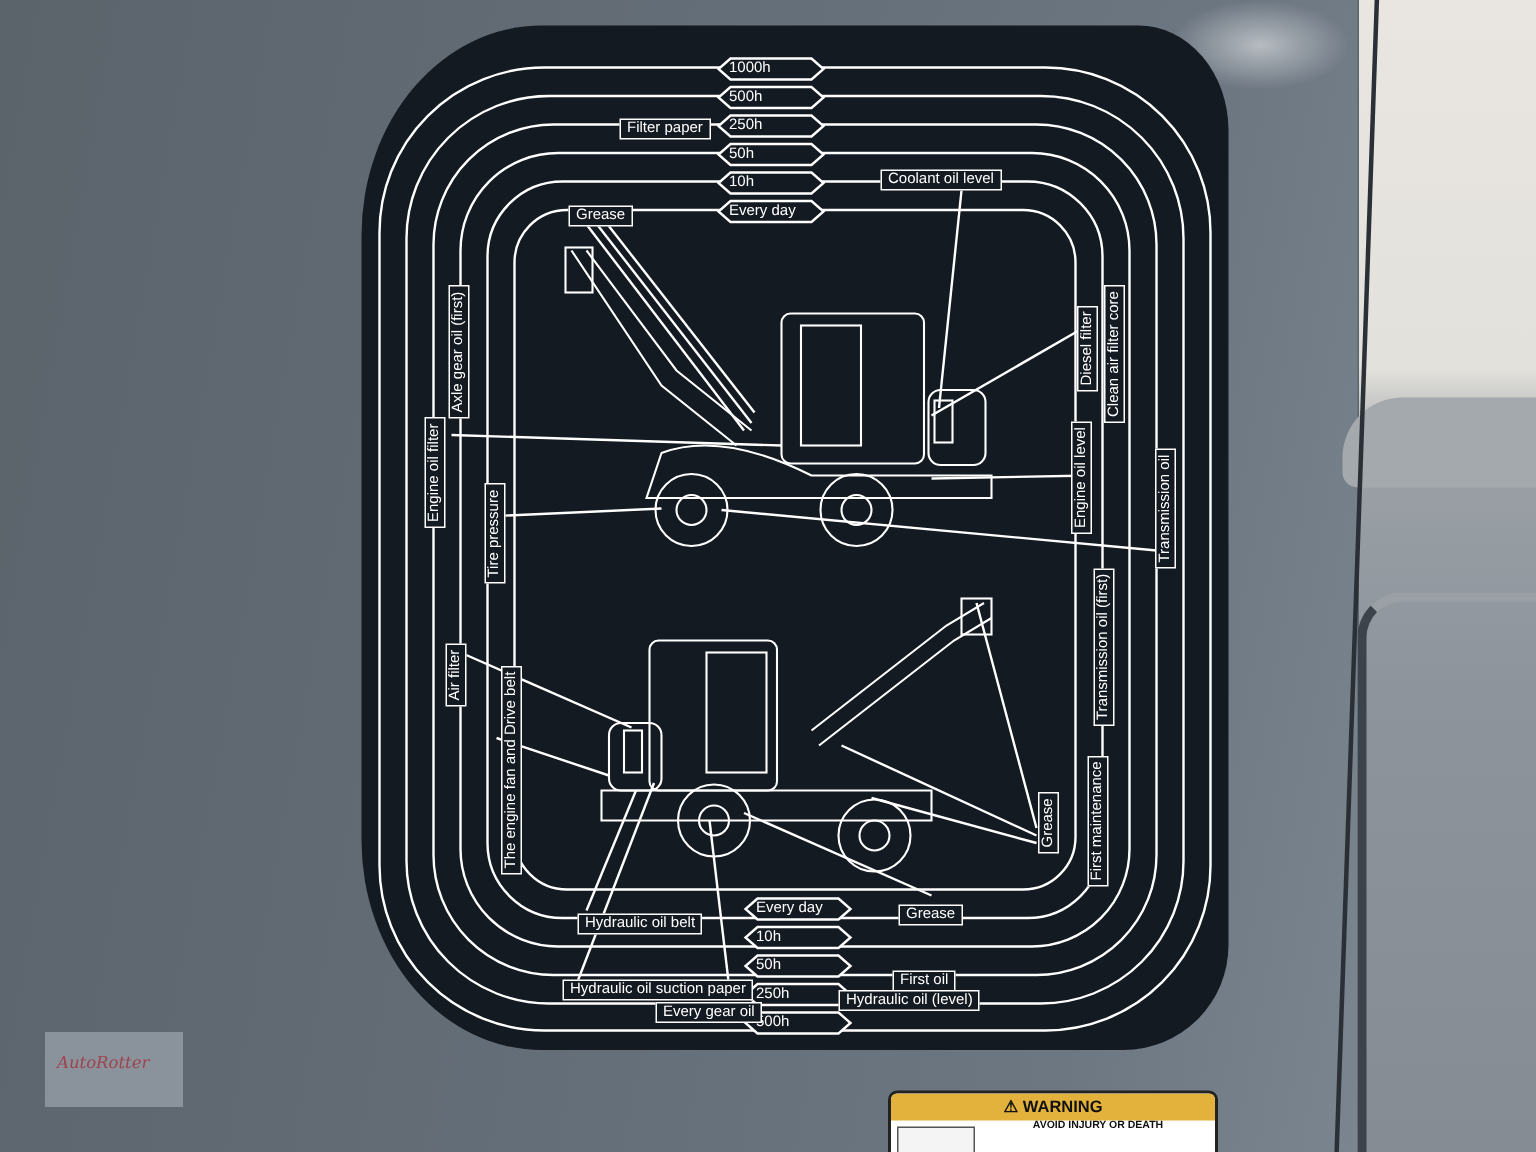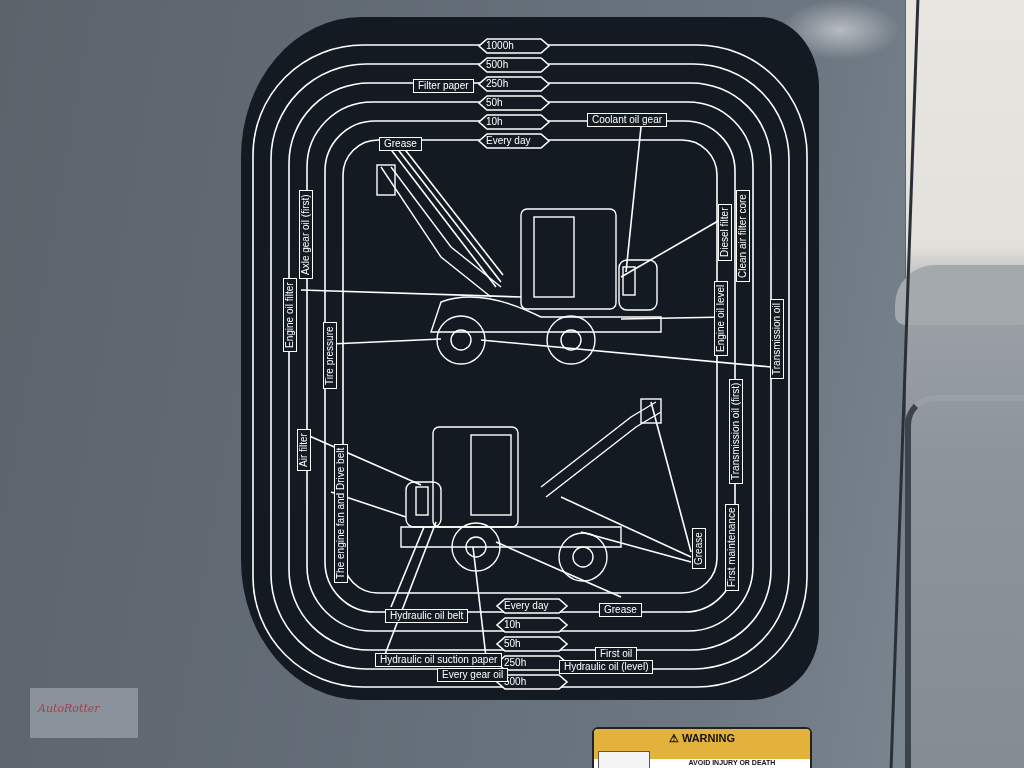--- a/index.html
+++ b/index.html
@@ -20,25 +20,25 @@
            border-radius:120px 60px 70px 120px / 140px 70px 70px 140px;
            background:#141a22; overflow:hidden; }
   .decal svg { position:absolute; left:0; top:0; }
   .lbl { position:absolute; color:#fff; font-size:10px; border:1.5px solid #fff; background:#141a22;
          padding:0 4px; line-height:12px; white-space:nowrap; }
   .hex { position:absolute; color:#fff; font-size:10px; text-align:left; width:56px; line-height:14px; }
   .vlbl { position:absolute; color:#fff; font-size:10px; border:1.5px solid #fff; background:#141a22;
           padding:0 3px; line-height:12px; white-space:nowrap; transform-origin:left top; transform:rotate(-90deg); }
 
   .warning { position:absolute; left:592px; top:727px; width:220px; height:45px; background:#fff; border-radius:6px 6px 0 0; overflow:hidden; border:2px solid #222; box-sizing:border-box; }
-  .warning .head { background:#e3b23c; height:30px; text-align:center; font-weight:bold; font-size:11px; line-height:18px; color:#111; }
+  .warning .head { background:#e3b23c; height:18px; text-align:center; font-weight:bold; font-size:11px; line-height:18px; color:#111; }
   .warning .body { font-size:7px; font-weight:bold; text-align:center; color:#111; padding-left:60px; }
   .warning .pic { position:absolute; left:4px; top:22px; width:50px; height:22px; border:1px solid #555; background:#f4f4f4; }
 
-  .logo { position:absolute; left:30px; top:688px; width:108px; height:50px; background:#8a939c; }
+  .logo { position:absolute; left:30px; top:688px; width:92px; height:50px; background:#8a939c; }
   .logo span { position:absolute; left:8px; top:14px; font-family:"DejaVu Serif", serif; font-style:italic; color:#a0424c; font-size:11px; }
 </style>
 </head>
 <body>
 
 <div class="panel"></div>
 <div class="glare"></div>
 <div class="bg-right"></div>
 <div class="bg-bump"></div>
 <div class="bg-curve"></div>
@@ -128,21 +128,21 @@
   <div class="hex" style="left:245px;top:98px">10h</div>
   <div class="hex" style="left:245px;top:117px">Every day</div>
 
   <div class="hex" style="left:263px;top:582px">Every day</div>
   <div class="hex" style="left:263px;top:601px">10h</div>
   <div class="hex" style="left:263px;top:620px">50h</div>
   <div class="hex" style="left:263px;top:639px">250h</div>
   <div class="hex" style="left:263px;top:658px">500h</div>
 
   <div class="lbl" style="left:172px;top:62px">Filter paper</div>
-  <div class="lbl" style="left:346px;top:96px">Coolant oil gear</div>
+  <div class="lbl" style="left:346px;top:96px">Coolant oil level</div>
   <div class="lbl" style="left:138px;top:120px">Grease</div>
 
   <div class="vlbl" style="left:58px;top:262px">Axle gear oil (first)</div>
   <div class="vlbl" style="left:42px;top:335px">Engine oil filter</div>
   <div class="vlbl" style="left:82px;top:372px">Tire pressure</div>
   <div class="vlbl" style="left:56px;top:454px">Air filter</div>
   <div class="vlbl" style="left:93px;top:566px">The engine fan and Drive belt</div>
 
   <div class="vlbl" style="left:477px;top:244px">Diesel filter</div>
   <div class="vlbl" style="left:495px;top:265px">Clean air filter core</div>

